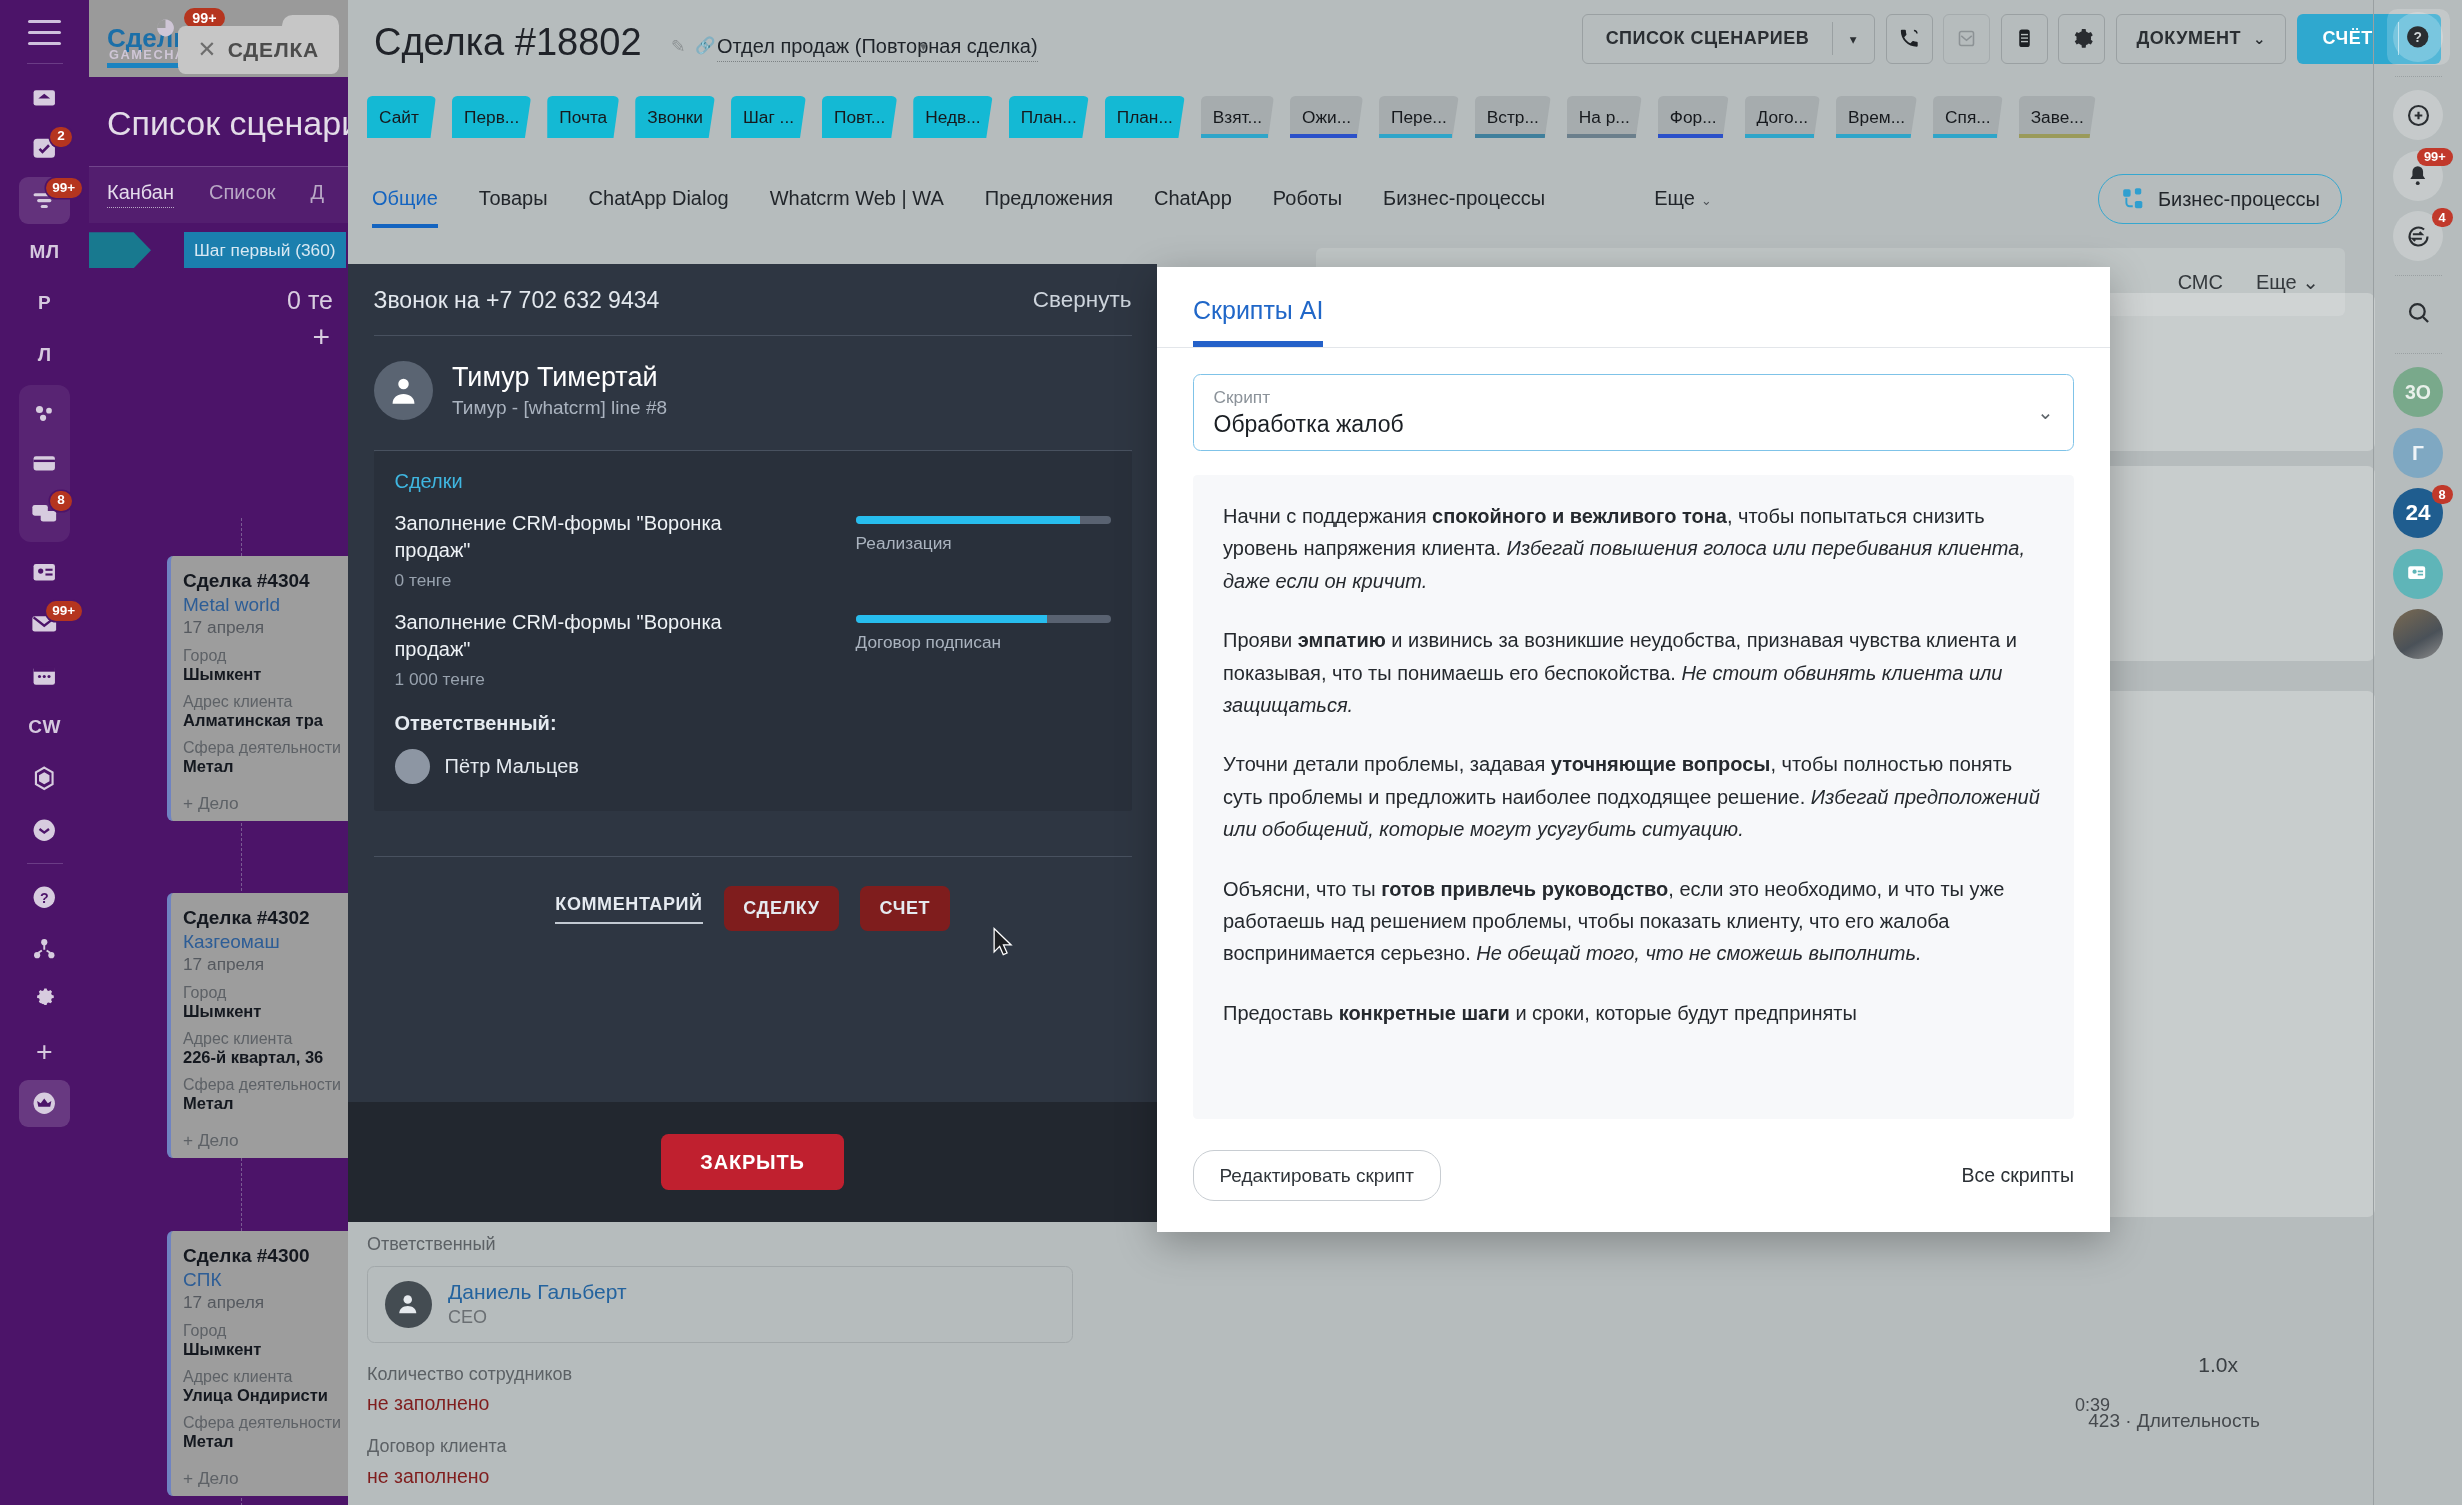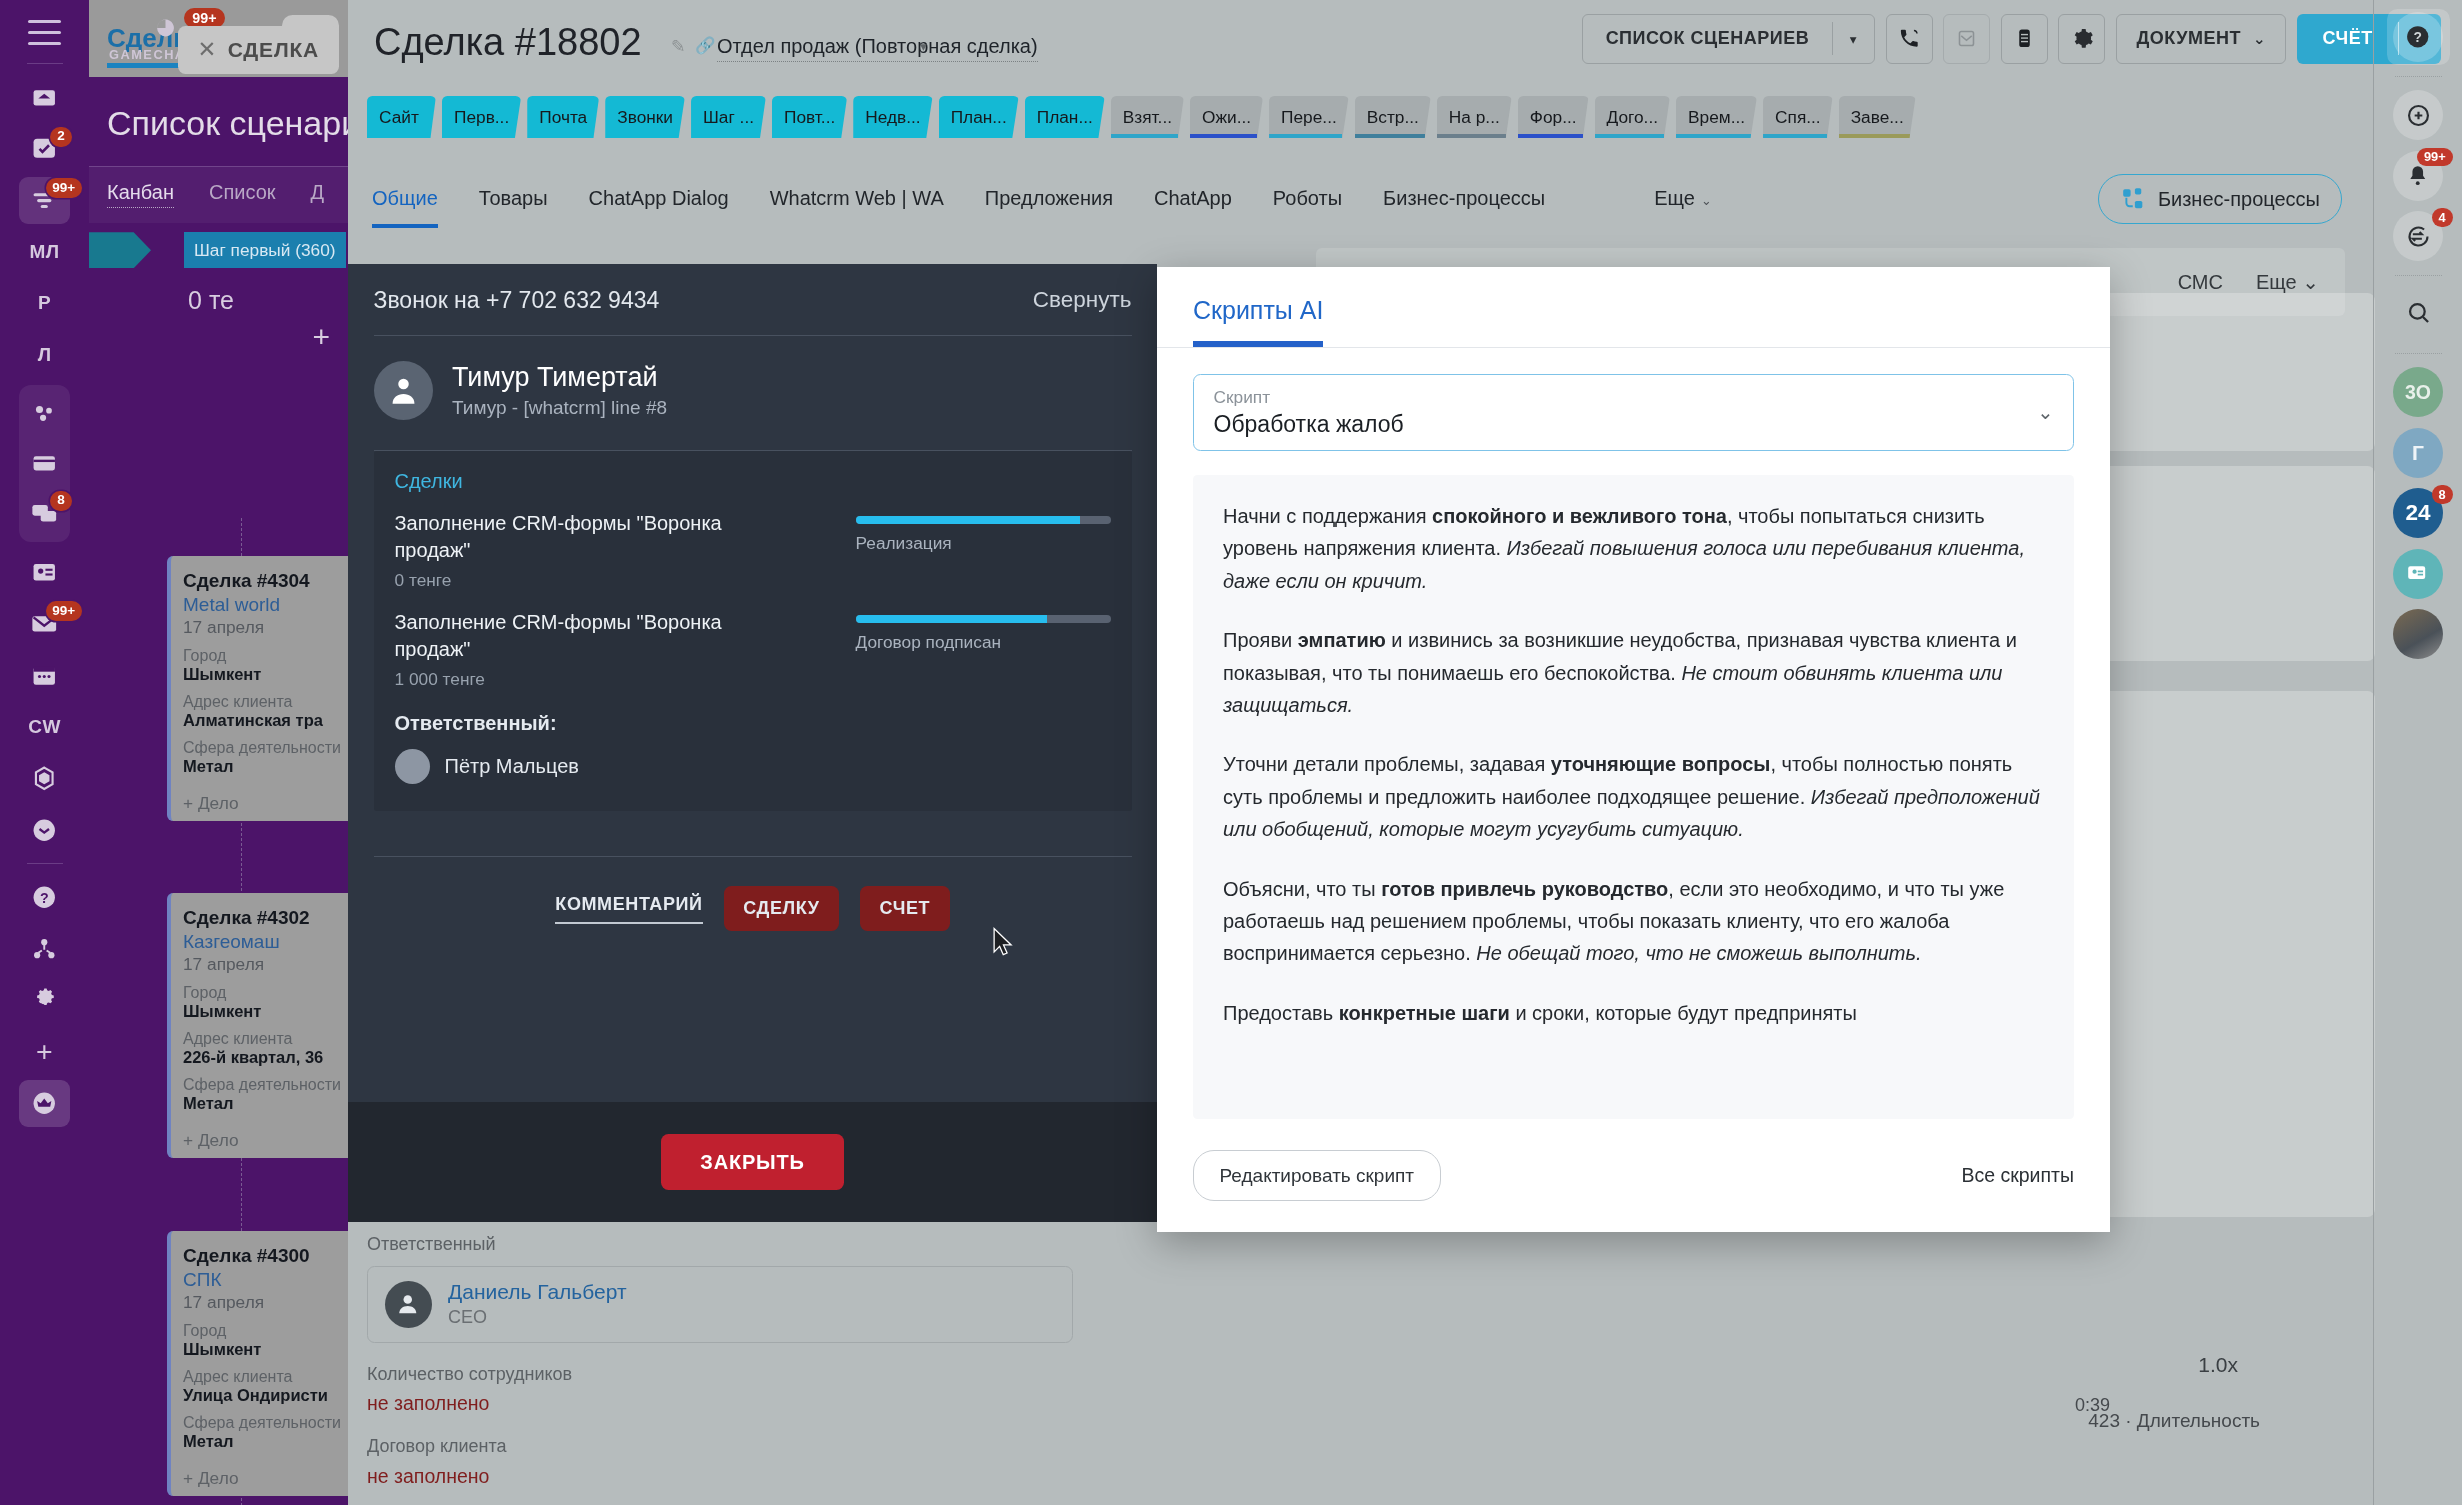--- a/index.html
+++ b/index.html
@@ -64,21 +64,21 @@
   .ws-title { color:#e3dce8; font-size: 34px; padding: 27px 0 0 18px; white-space:nowrap;}
   .ws-sep { height:0.8px; background:#6b3c86; margin: 22.5px 0 0 0; }
   .ws-viewtabs { display:flex; gap: 35px; padding: 15px 18px; background:rgba(255,255,255,0.045); }
   .ws-viewtab { color:#b9a8c6; font-size: 20px; }
   .ws-viewtab.active { color:#e5dcec; border-bottom: 1.5px dotted #b9a8c6; padding-bottom:3px;}
   .ws-stagebar { display:flex; align-items:center; margin-top: 7.5px; height: 39px; gap: 28px; }
   .ws-stage-arrow { width: 62px; height: 36px; background:#18798f; clip-path: polygon(0 0, 72% 0, 100% 50%, 72% 100%, 0 100%); }
   .ws-stage-pill { margin-left: 4.5px; background:#1b7fae; color:#fff; font-size:17.3px; font-weight:700; padding: 7.5px 10.5px; white-space:nowrap;}
   .ws-stage-pill span { font-weight:400; color:#d8e9f3; }
   .ws-col-line { position:absolute; left: 152px; top: 518px; bottom:0; border-left: 1.5px dashed #7a5b93; }
-  .ws-sum { color:#d8cde0; font-size: 25px; text-align:center; padding: 16.5px 15px 0 0; }
+  .ws-sum { color:#d8cde0; font-size: 25px; text-align:right; padding: 16.5px 15px 0 0; }
   .ws-plus { color:#d8cde0; font-size: 30px; text-align:right; padding: 4.5px 18px 0 0; }
 
   .deal-card {
     position:absolute; left: 78px; width: 189px; background:#9d9d9d;
     border-radius: 6px; padding: 13.5px 12px 7.5px 12px; color:#14181f;
     border-left: 4.5px solid #6f83c2;
   }
   .deal-card .dc-id { font-size: 19px; font-weight:700; }
   .deal-card .dc-company { font-size: 19px; color:#2d5d96; margin-top: 2.3px; }
   .deal-card .dc-date { font-size: 17.3px; color:#55595f; margin-top: 1.5px; }
@@ -140,21 +140,21 @@
   .btn-ico.faded { color:#8c9295; border-color:#a5abad; }
   .btn-blue {
     background:#2fa8cf; border:none; color:#fff; border-radius: 6px; height: 50px;
     display:flex; align-items:center; font-size: 18px; font-weight:700; letter-spacing:0.5px; cursor:pointer;
   }
   .btn-blue .lbl { padding: 0 25.5px; height:50px; display:flex;align-items:center;}
   .btn-blue .sep { width:0.8px; height:33px; background:rgba(255,255,255,.55); }
   .btn-blue .car { width: 42px; display:flex; align-items:center; justify-content:center; font-size:13.5px;}
 
   
-  .stages { position:absolute; left: 19px; top: 96px; right: 15px; display:flex; gap: 6px; }
+  .stages { position:absolute; left: 19px; top: 96px; right: 15px; display:flex; gap: 16px; }
   .stage {
     position:relative; height: 42px; min-width: 69px; padding: 0 12px;
     display:flex; align-items:center; color:#16191d; font-size: 17.3px;
     background:#14b9d4; clip-path: polygon(0 0, 100% 0, 92% 100%, 0 100%);
     border-radius: 5.3px 5.3px 0 0;
   }
   .stage.grey { background:#a6acae; }
   .stage .ul { position:absolute; left:0; right: 8%; bottom: 0; height: 3.8px; }
 
   

